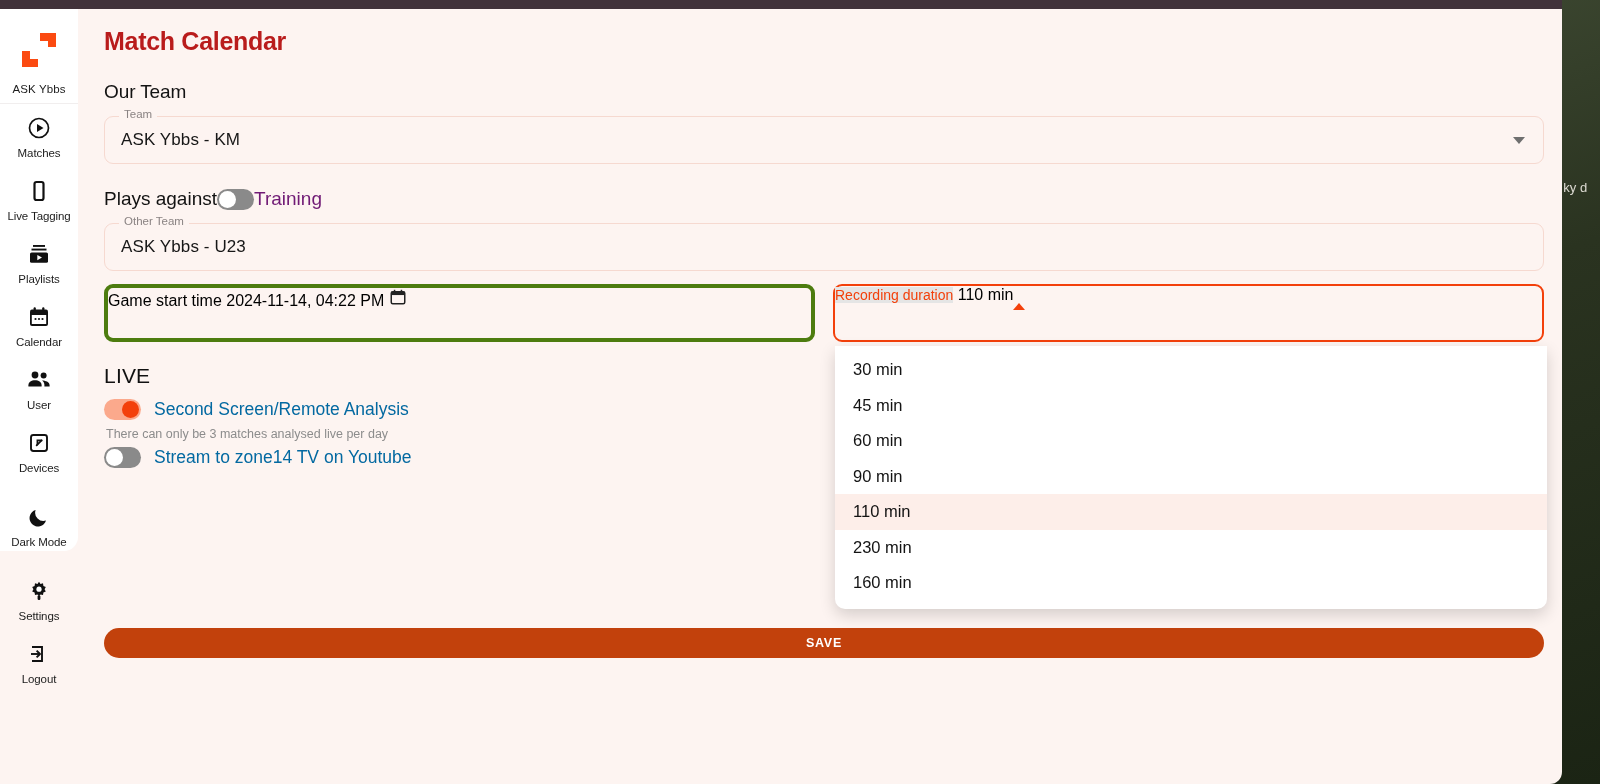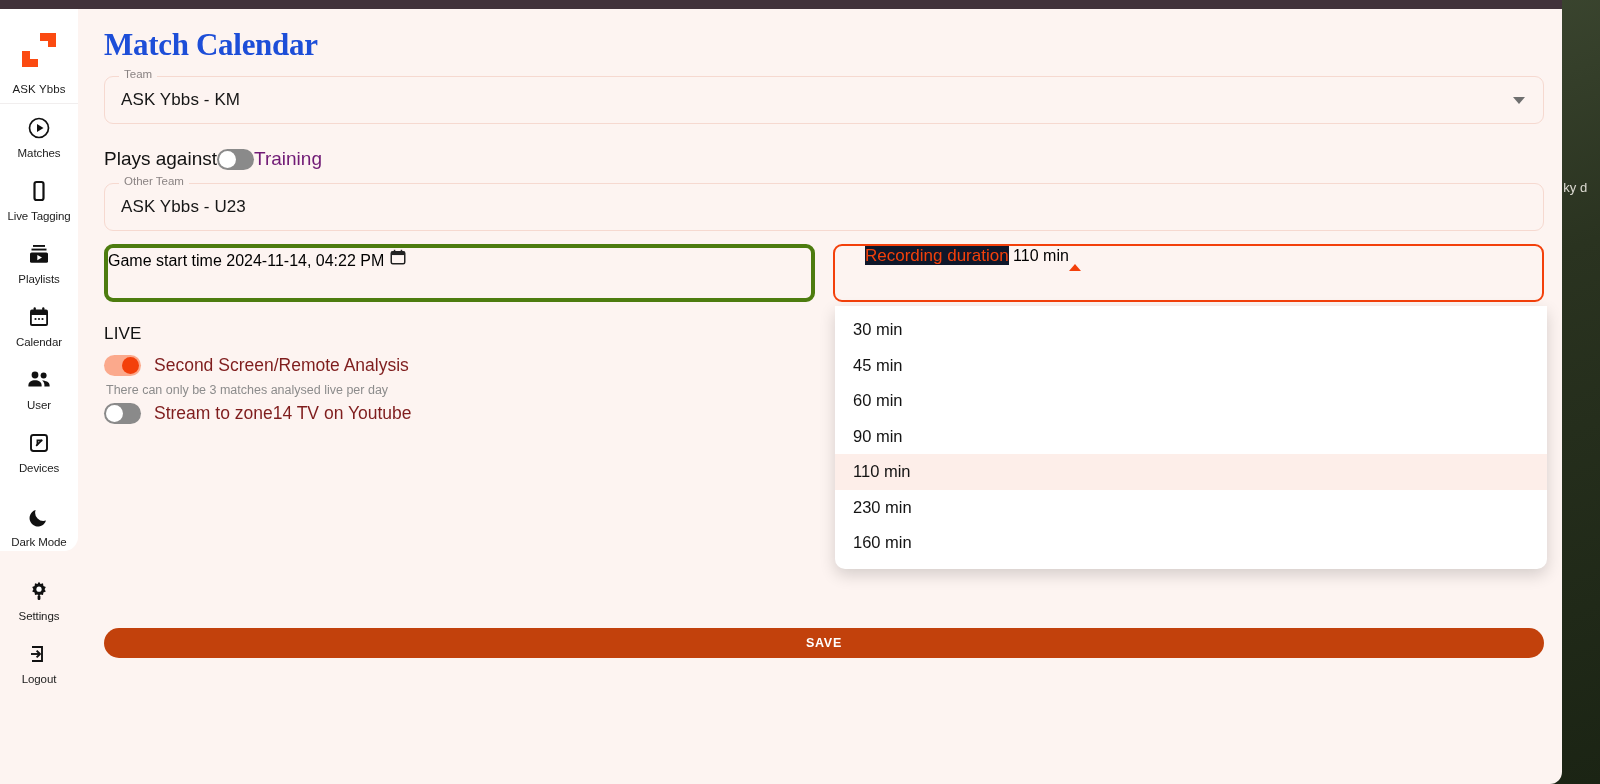--- a/index.html
+++ b/index.html
@@ -69,22 +69,22 @@
 
   
   #main {
     position: absolute; left: 78px; top: 9px;
     width: 1484px; height: 766px;
     background: #fdf4f1;
     border-bottom-right-radius: 12px;
     padding: 0 18px 0 26px;
   }
   #page-title {
-    font-size: 31px; font-weight: 700; color: #1d4ed8;
-    letter-spacing: -.3px; padding-top: 18px; font-family: Liberation Serif, serif;
+    font-size: 25px; font-weight: 700; color: #b91c1c;
+    letter-spacing: -.3px; padding-top: 18px;
   }
   .section-head {
     font-size: 19px; color: #121212; margin-top: 25px; letter-spacing: -.1px;
   }
 
   
   .field {
     position: relative; margin-top: 13px; height: 48px;
     border: 1px solid #f6d9d0; border-radius: 9px;
     background: transparent;
@@ -106,21 +106,21 @@
   .caret-down { width: 0; height: 0; border-left: 6px solid transparent;
     border-right: 6px solid transparent; border-top: 7px solid #6f6f6f; }
   .caret-up { width: 0; height: 0; border-left: 6px solid transparent;
     border-right: 6px solid transparent; border-bottom: 7px solid #f3400b; }
 
   #row-start { display: flex; gap: 18px; margin-top: 13px; }
   #field-start { position: relative; width: 712px; height: 58px;
     border: 4px solid #4d7c0f; border-radius: 9px; }
   #field-duration { position: relative; width: 712px; height: 58px;
     border: 2px solid #f3400b; border-radius: 9px; }
-  #field-duration .legend { color: #f3400b; background: #0f172a; font-size: 17px; margin-left: 30px; }
+  #field-duration .legend { color: #f3400b; background: #e5e5e5; font-size: 14px; }
   #field-duration .value { left: 0; width: 100%; justify-content: center; }
 
   
   #duration-menu {
     position: absolute; left: 0; top: 60px; width: 712px;
     background: #ffffff;
     border-bottom-left-radius: 10px; border-bottom-right-radius: 10px;
     box-shadow: 0 6px 16px rgba(0,0,0,.16);
     padding: 6px 0 8px 0; z-index: 40;
   }
@@ -138,23 +138,23 @@
   #plays-row .pa-training { font-size: 19px; color: #701a75; }
 
   
   .toggle { position: relative; width: 37px; height: 21px; border-radius: 11px; cursor: pointer; flex: 0 0 auto; }
   .toggle .knob { position: absolute; top: 2px; width: 17px; height: 17px; border-radius: 50%; }
   .toggle.off { background: #8a8a8a; }
   .toggle.off .knob { left: 2px; background: #ffffff; }
   .toggle.on { background: #fba98c; }
   .toggle.on .knob { right: 2px; background: #f3400b; }
 
-  #live-head { font-size: 17px; color: #111; margin-top: 22px; letter-spacing: .2px; }
+  #live-head { font-size: 21px; color: #111; margin-top: 22px; letter-spacing: .2px; }
   .live-row { display: flex; align-items: center; gap: 13px; margin-top: 11px; }
-  .live-row .live-label { font-size: 17.5px; color: #7f1d1d; }
+  .live-row .live-label { font-size: 17.5px; color: #0369a1; }
   #live-hint { font-size: 12.5px; color: #8c8c8c; margin-top: 7px; margin-left: 2px; }
 
   #save-button {
     position: absolute; left: 26px; top: 619px;
     width: 1440px; height: 30px;
     background: #c2410c; color: #ffffff;
     border: none; border-radius: 15px;
     font-family: "Liberation Sans", sans-serif;
     font-size: 12.5px; font-weight: 700; letter-spacing: .7px;
     cursor: pointer; z-index: 10;
@@ -288,20 +288,21 @@
       <span class="lbl">Logout</span>
     </div>
 
     <div class="spacer"></div>
   </nav>
 
   <main id="main">
 
     <h1 id="page-title">Match Calendar</h1>
 
+    <div class="section-head">Our Team</div>
 
     <div class="field">
       <span class="legend">Team</span>
       <span class="value">ASK Ybbs - KM</span>
       <span class="trail">
           <i class="caret-down"></i>
         </span>
     </div>
 
     <div id="plays-row">

